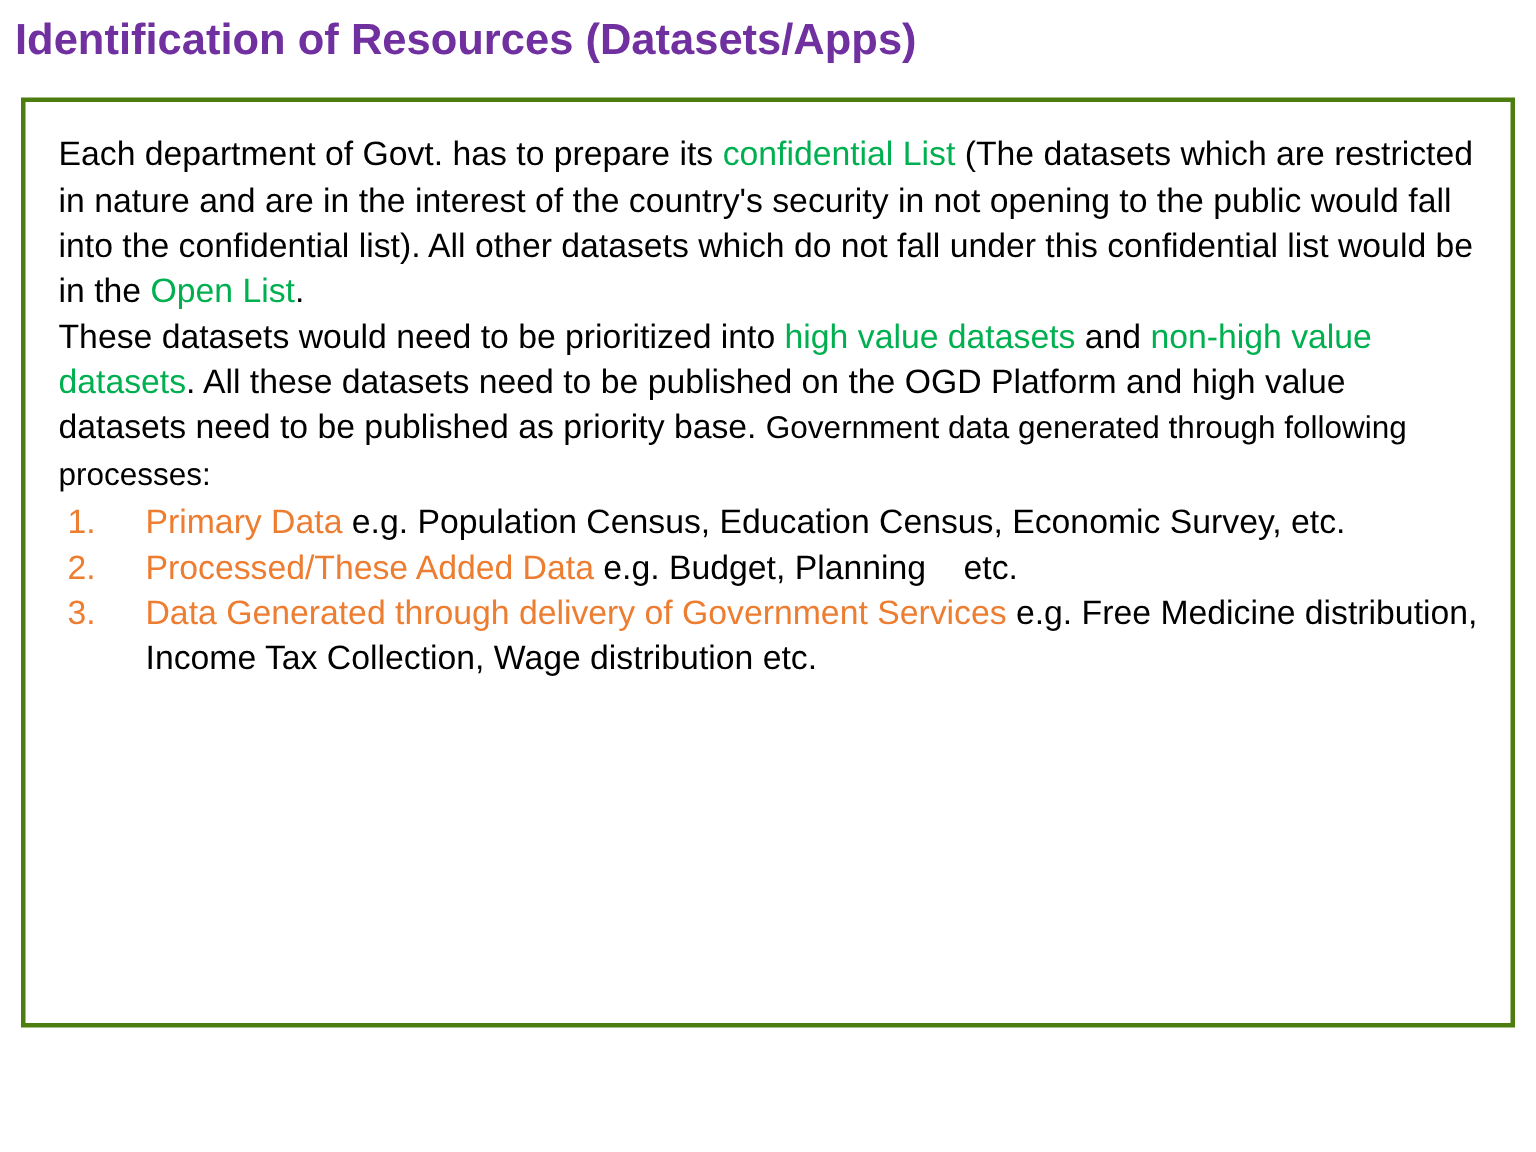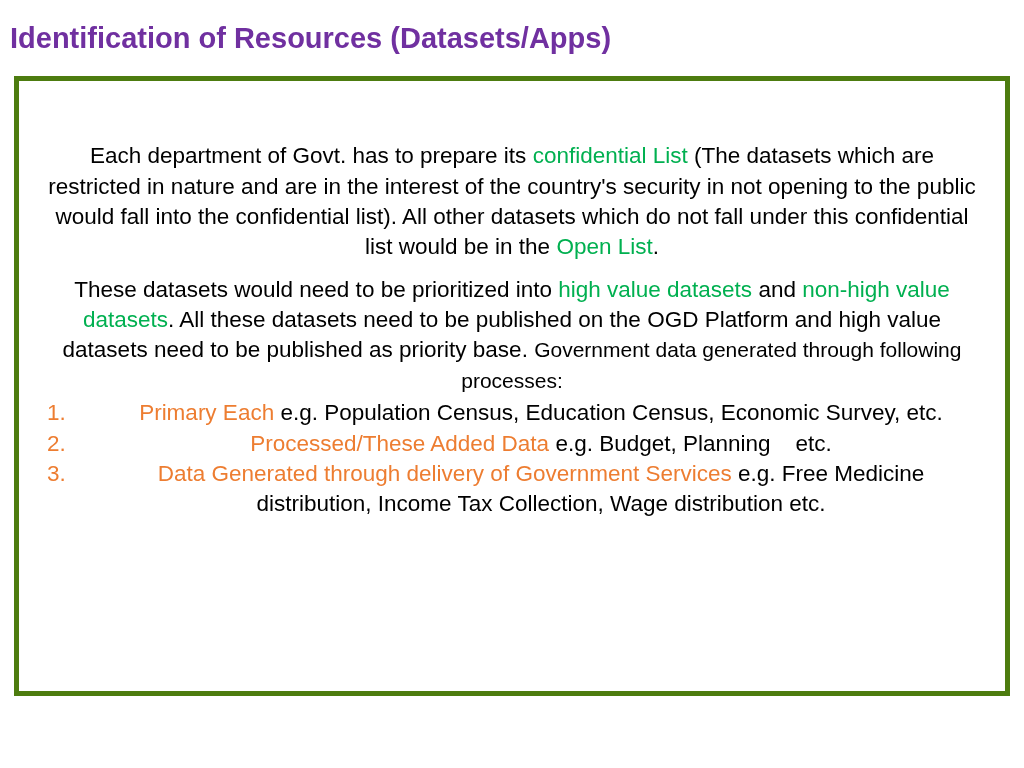--- a/index.html
+++ b/index.html
@@ -14,43 +14,42 @@
       background: #ffffff;
       font-family: "Segoe UI", Tahoma, Geneva, Verdana, sans-serif;
       overflow: hidden;
     }
 
     .page-title {
       color: #7030a0;
       font-size: 29px;
       font-weight: 700;
       line-height: 1.35;
-      padding: 19px 0 0 10px;
+      padding: 8px 0 0 10px;
     }
 
     .content-box {
-      border: 5px solid #4d7c0f;
+      border: 3px solid #4d7c0f;
       margin: 18px 14px 0 14px;
-      padding: 60px 22px 60px 22px;
+      padding: 20px 22px 60px 22px;
       min-height: 620px;
-      text-align: center;
     }
 
     .para {
       font-size: 22.5px;
       line-height: 1.35;
       color: #000000;
     }
 
     .green {
       color: #00b050;
     }
 
     .sub-para {
-      margin-top: 12px;
+      margin-top: 0px;
     }
 
     .process-intro {
       font-size: 21px;
     }
 
     .ordered-list {
       list-style: none;
       counter-reset: item;
       margin-top: 2px;
@@ -89,21 +88,21 @@
   <div class="para">
     <span>Each department of Govt. has to prepare its </span><span class="green">confidential List</span><span> (The datasets which are restricted in nature and are in the interest of the country's security in not opening to the public would fall into the confidential list). All other datasets which do not fall under this confidential list would be in the </span><span class="green">Open List</span><span>.</span>
   </div>
 
   <div class="para sub-para">
     <span>These datasets would need to be prioritized into </span><span class="green">high value datasets</span><span> and </span><span class="green">non-high value datasets</span><span>. All these datasets need to be published on the OGD Platform and high value datasets need to be published as priority base. </span><span class="process-intro">Government data generated through following processes:</span>
   </div>
 
   <ol class="ordered-list">
     <li>
-      <span class="orange">Primary Each</span><span> e.g. Population Census, Education Census, Economic Survey, etc.</span>
+      <span class="orange">Primary Data</span><span> e.g. Population Census, Education Census, Economic Survey, etc.</span>
     </li>
     <li>
       <span class="orange">Processed/These Added Data</span><span> e.g. Budget, Planning&nbsp;&nbsp;&nbsp;&nbsp;etc.</span>
     </li>
     <li>
       <span class="orange">Data Generated through delivery of Government Services</span><span> e.g. Free Medicine distribution, Income Tax Collection, Wage distribution etc.</span>
     </li>
   </ol>
 
 </div>

